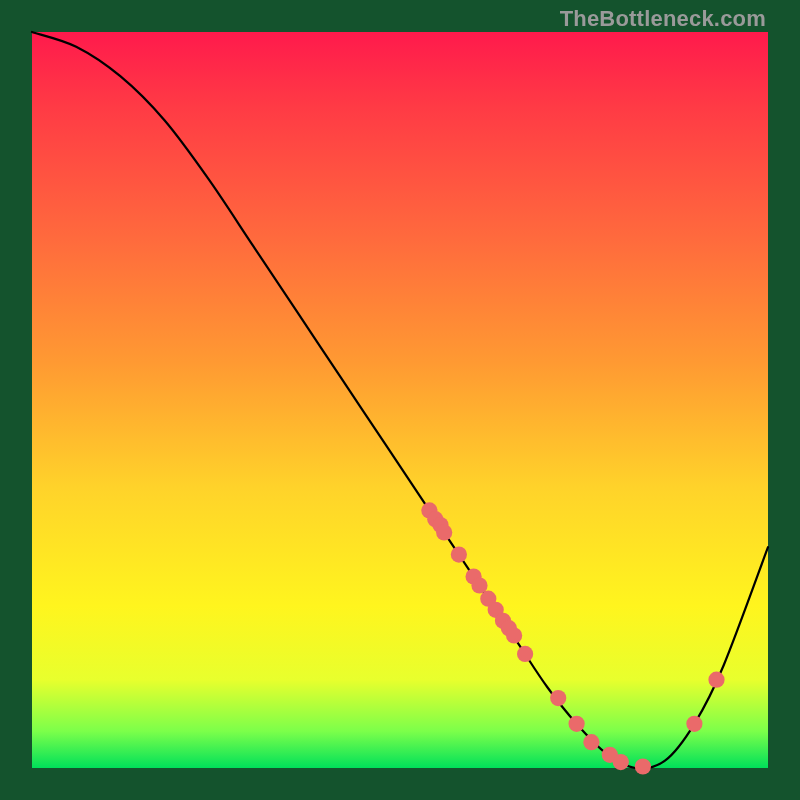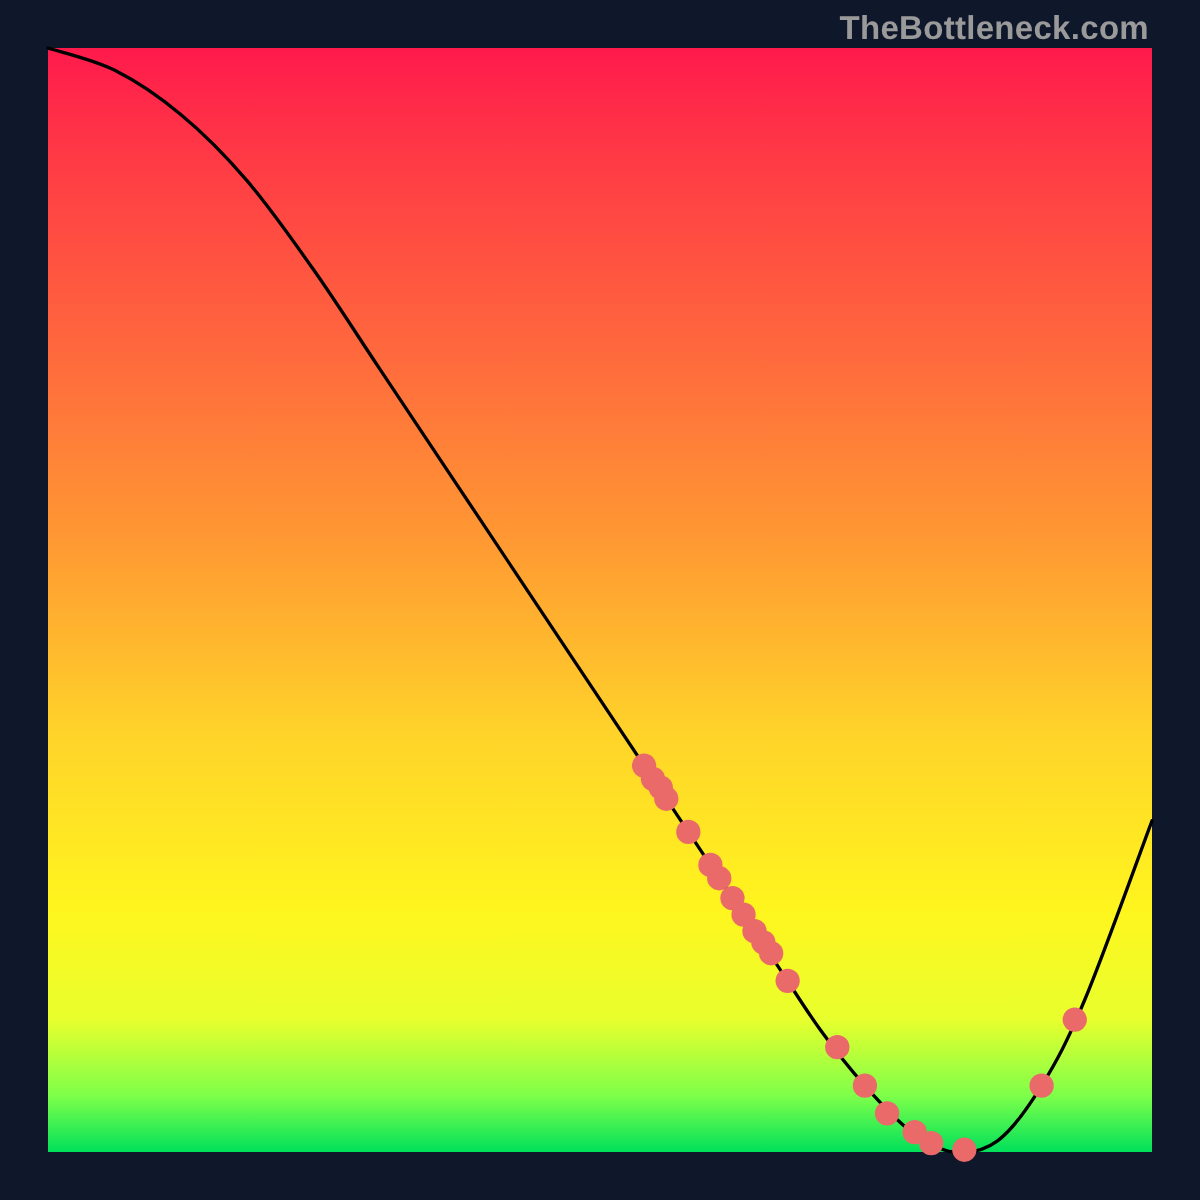--- a/index.html
+++ b/index.html
@@ -8,21 +8,21 @@
     background: #000;
     width: 800px;
     height: 800px;
     overflow: hidden;
     font-family: Arial, Helvetica, sans-serif;
   }
   .stage {
     position: relative;
     width: 800px;
     height: 800px;
-    background: #0f172a;
+    background: #14532d;
   }
   .plot {
     position: absolute;
     left: 32px;
     top: 32px;
     width: 736px;
     height: 736px;
     
     background: linear-gradient(
       to bottom,

